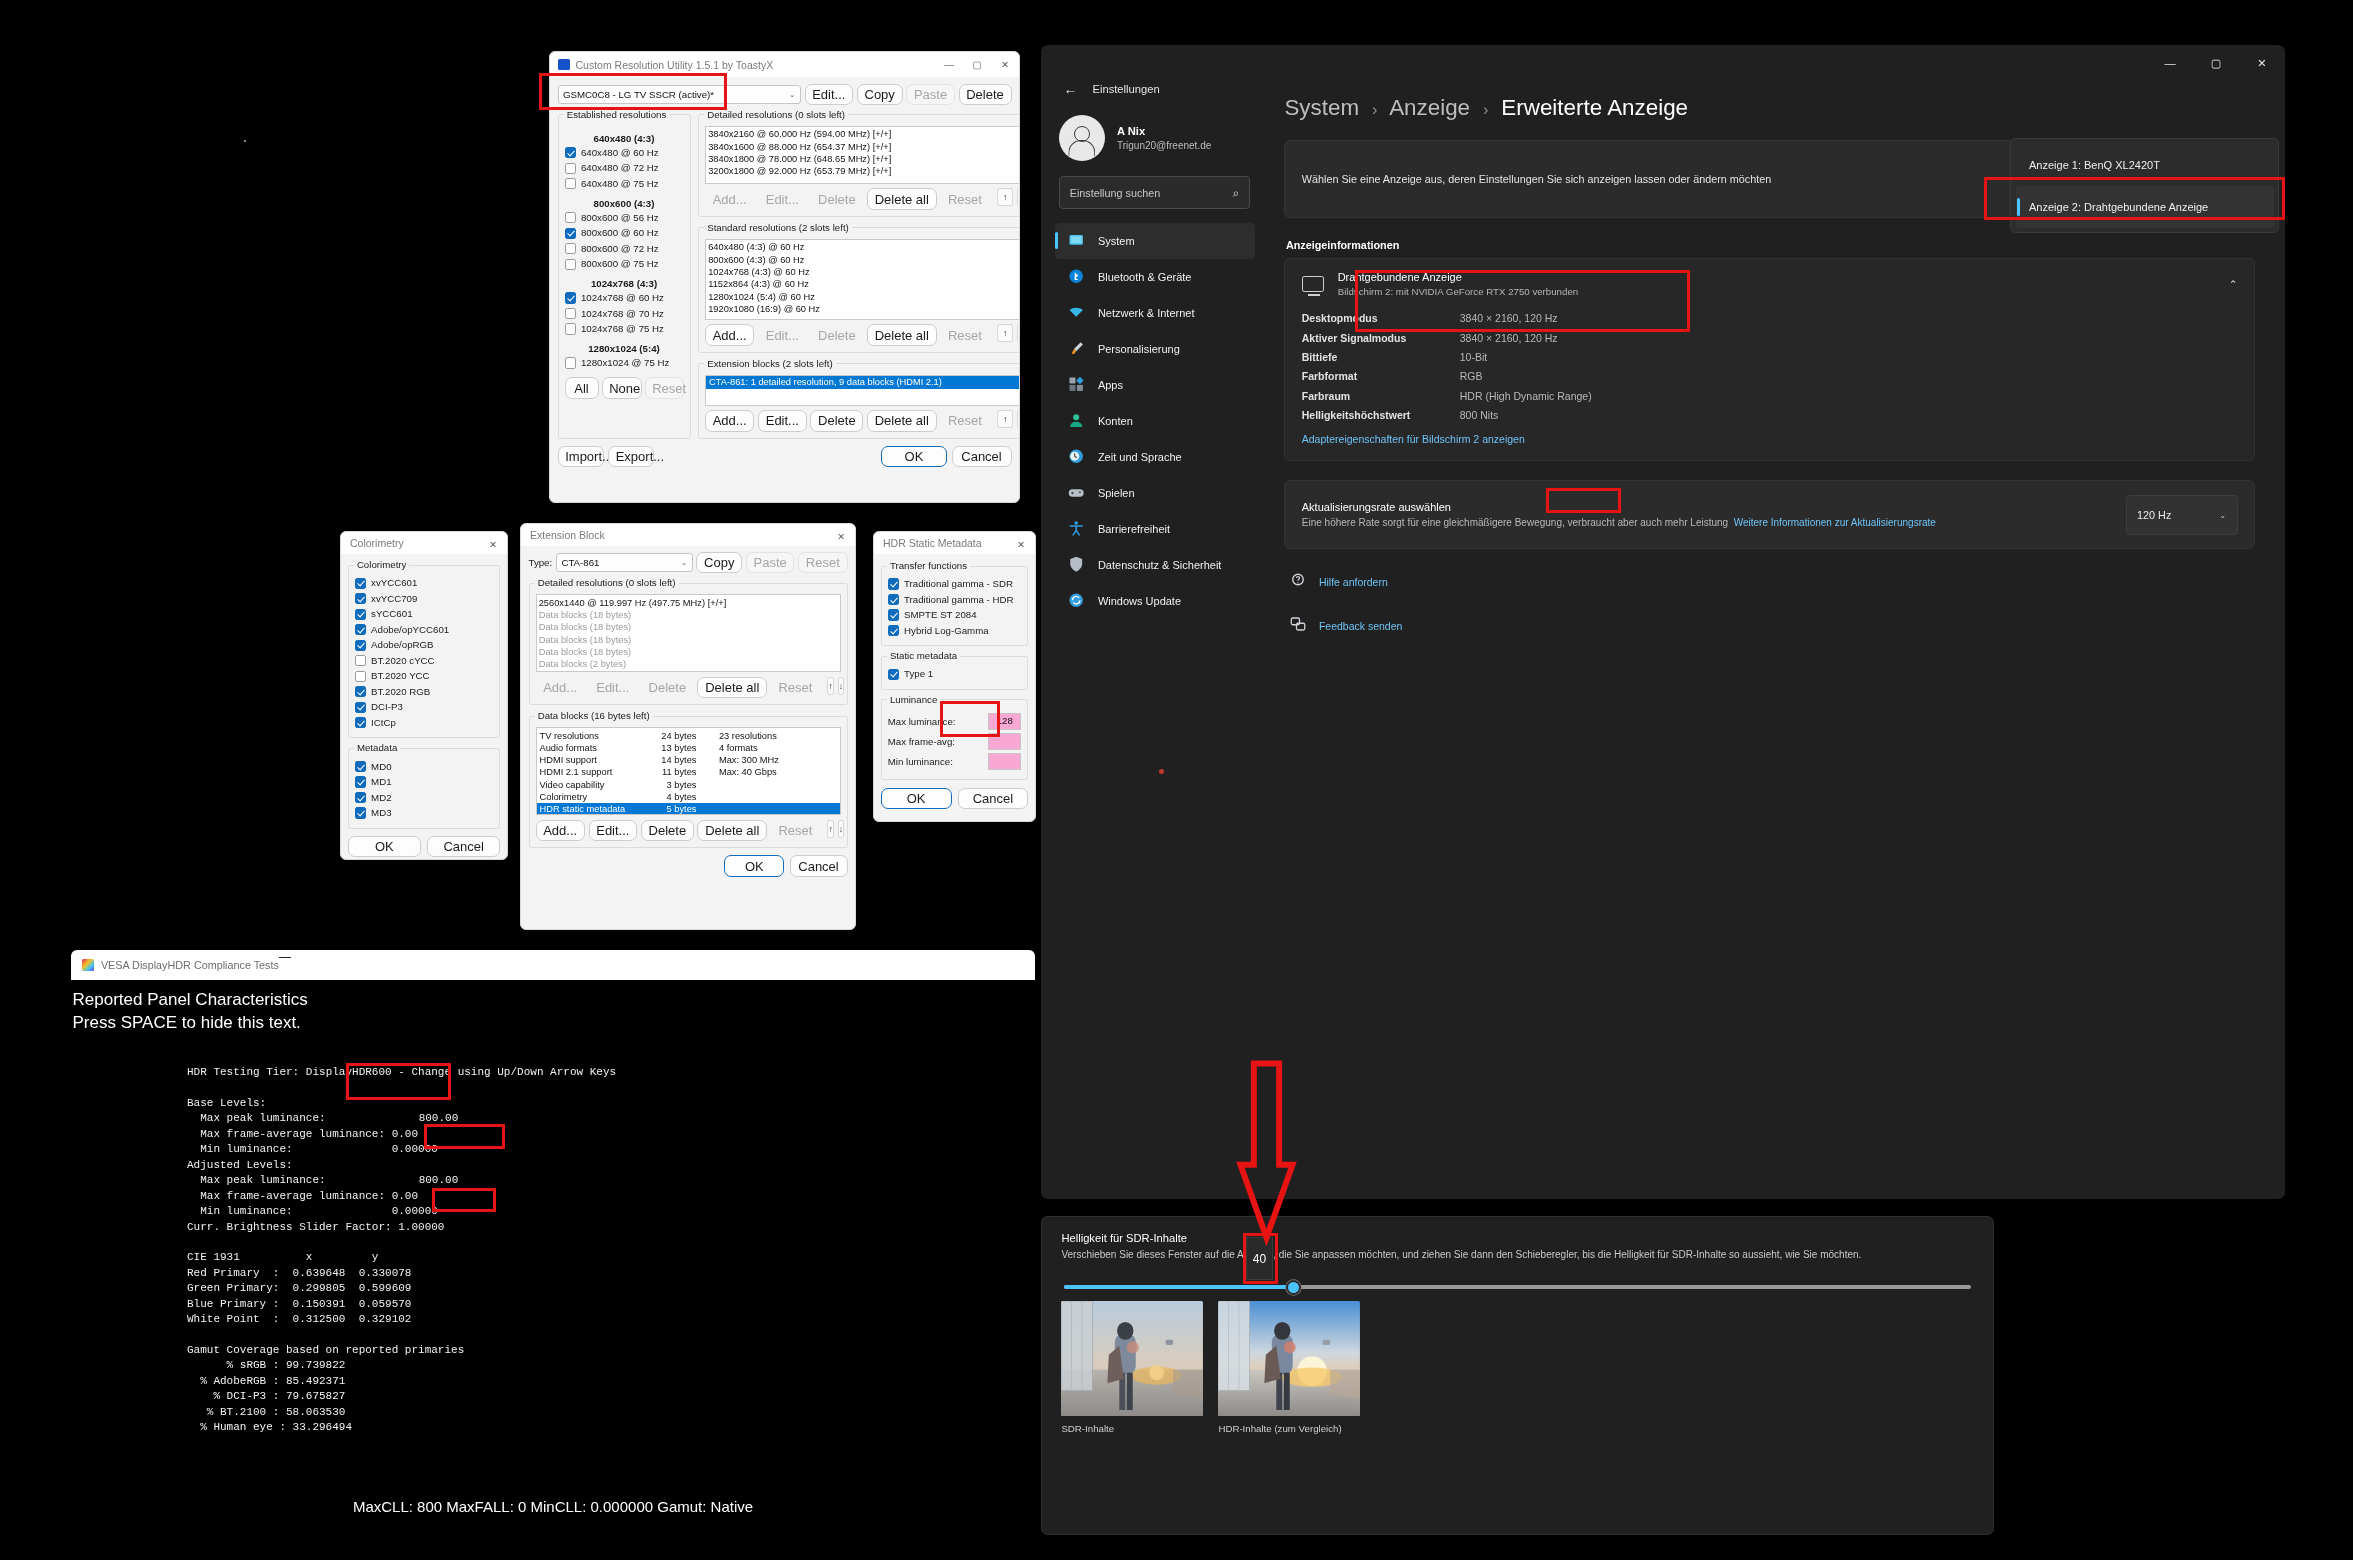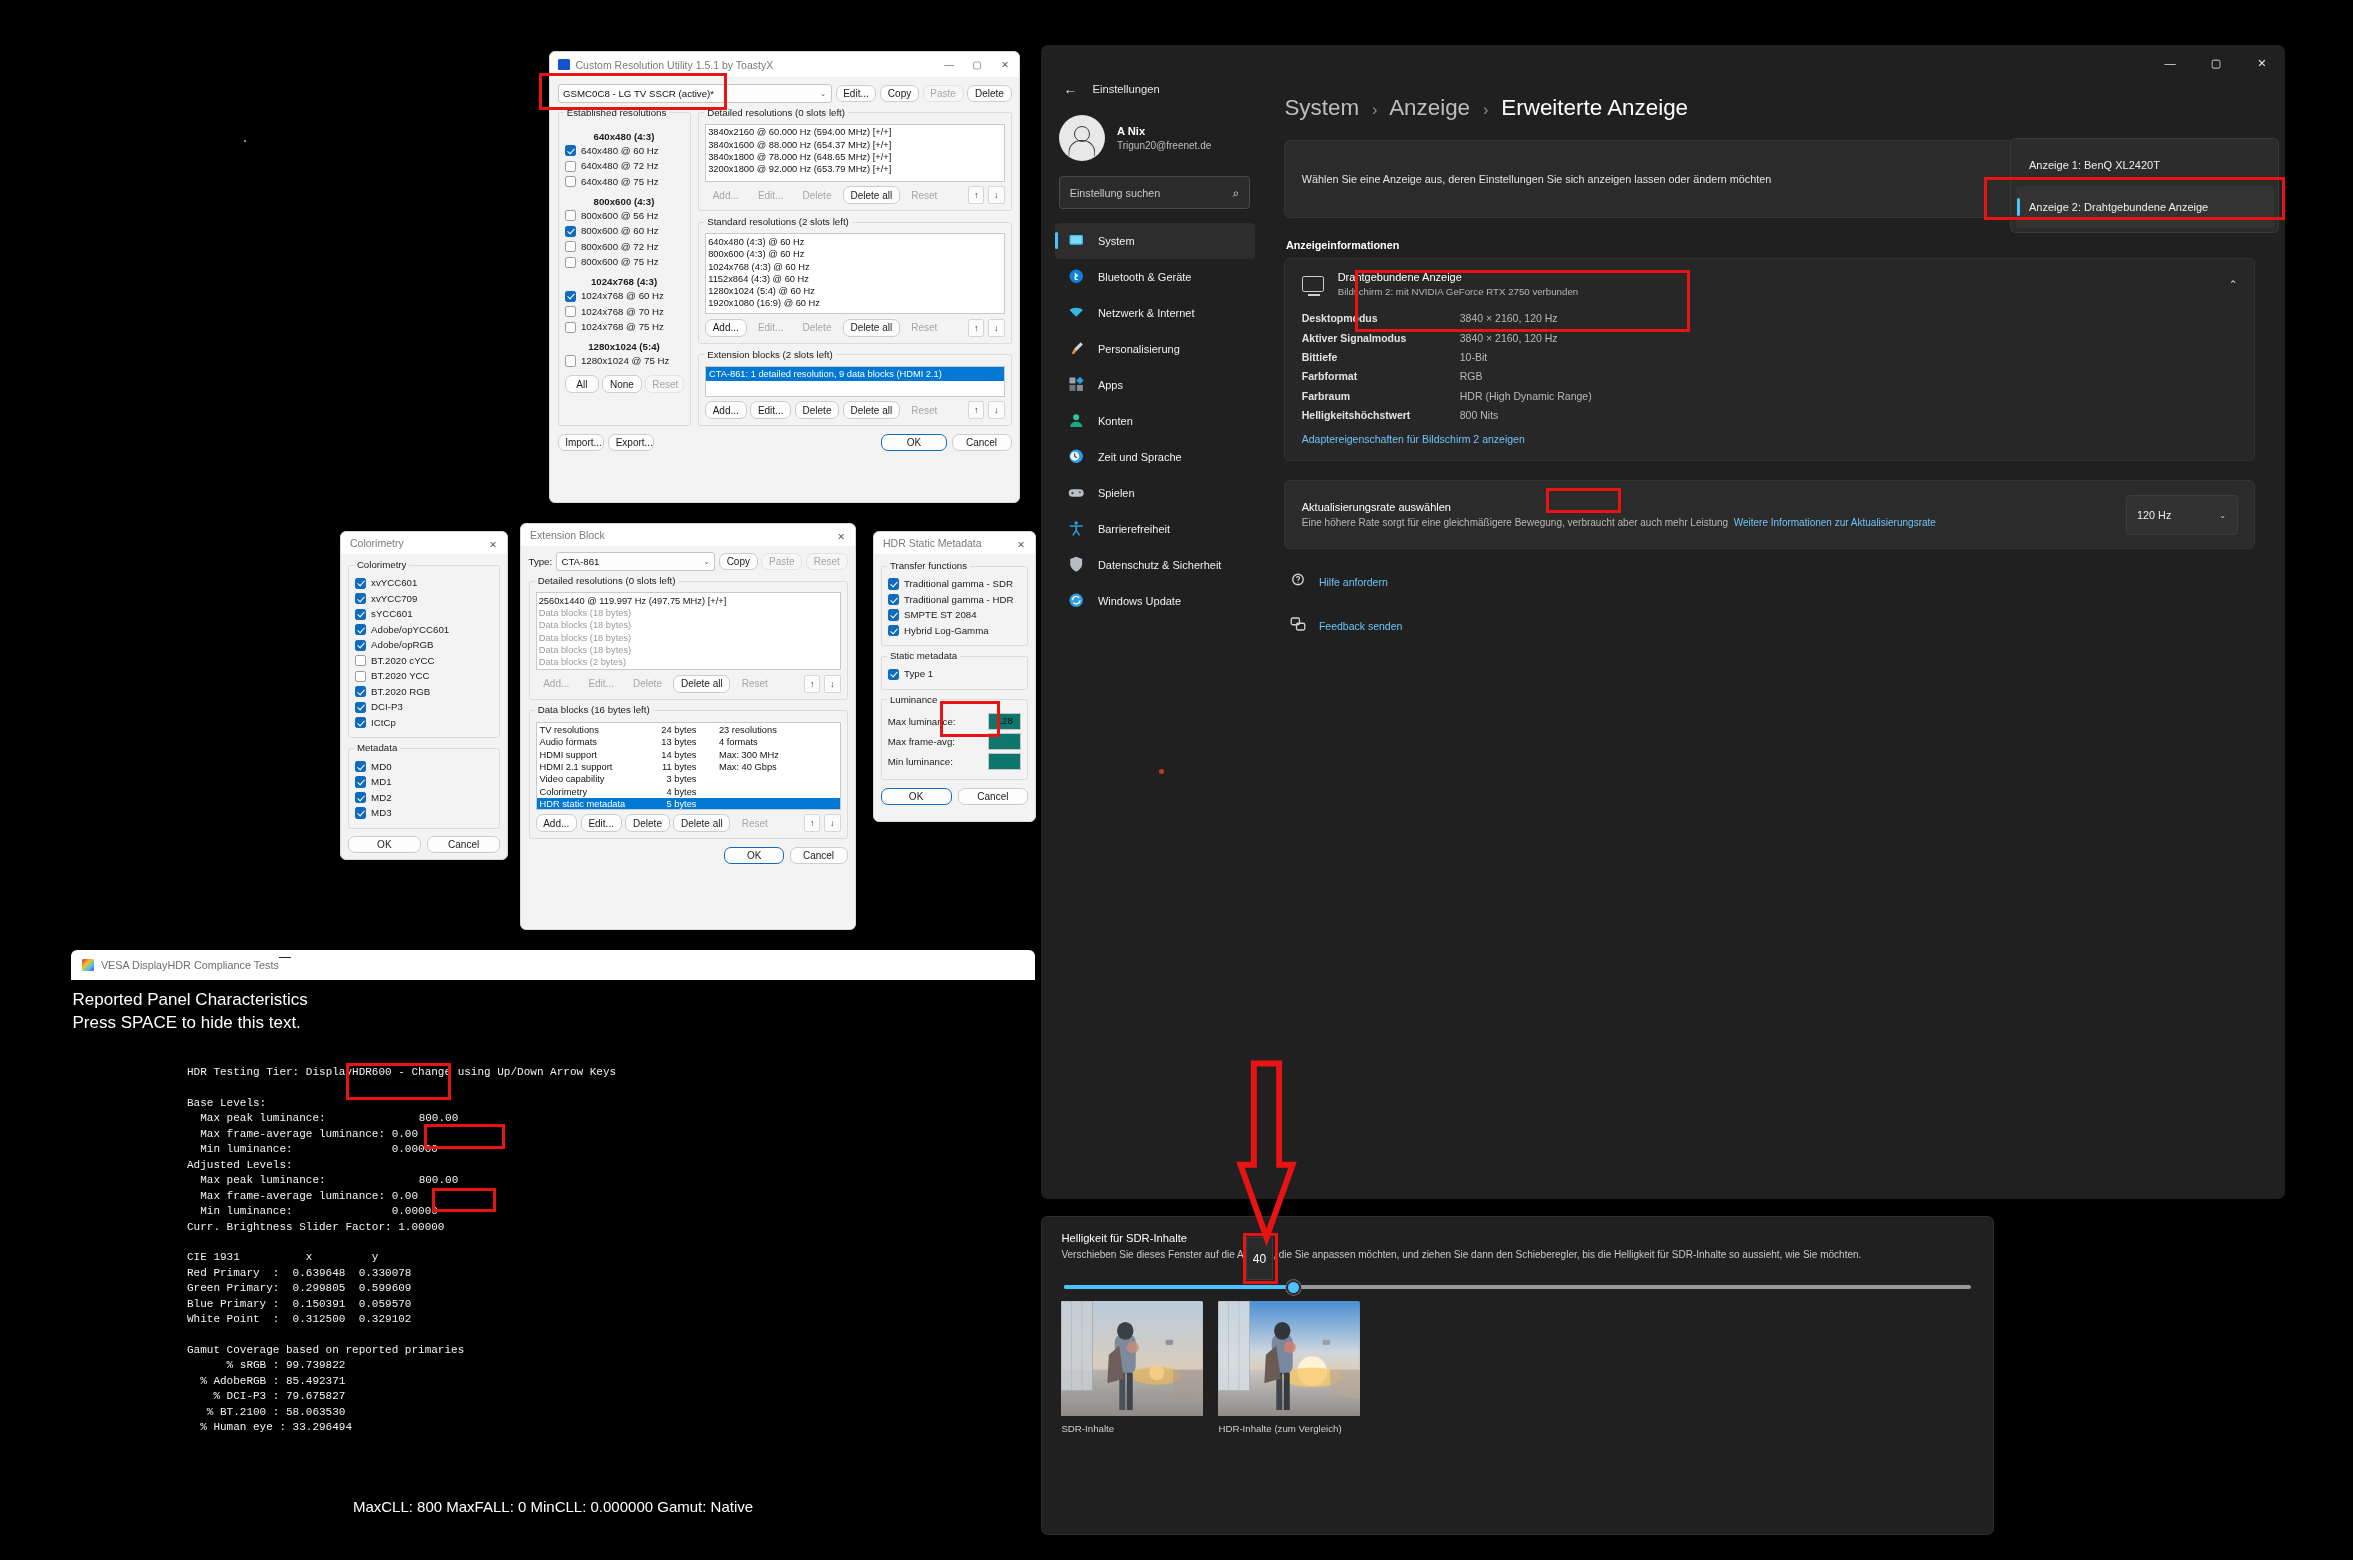--- a/index.html
+++ b/index.html
@@ -22,21 +22,21 @@
   .grp { border:0.7px solid #dcdcdc; border-radius:2.2px; position:relative;
          padding:10.5px 6px 6px 6px; margin-top:7.5px; }
   .grp > .lg { position:absolute; top:-6.7px; left:5.2px; background:#f3f3f3;
                padding:0 3px; font-size:9.7px; color:#1b1b1b; white-space:nowrap; }
   .lbl { font-size:9.7px; color:#1b1b1b; }
   .lst { background:#fff; border:0.7px solid #c9c9c9; font-size:9.3px;
          color:#111; padding:1.5px 2.2px; overflow:hidden; }
   .lst div { line-height:12.3px; white-space:nowrap; }
   .lst .dim { color:#9b9b9b; }
   .lst .sel { background:#0078d4; color:#fff; }
-  .btn { font-size:10px; border:0.7px solid #cdcdcd; background:#fdfdfd;
+  .btn { font-size:13px; border:0.7px solid #cdcdcd; background:#fdfdfd;
          border-radius:7px; padding:2.2px 6.7px; color:#1b1b1b; white-space:nowrap; }
   .btn.dis { color:#a6a6a6; border-color:#e3e3e3; background:#f6f6f6; }
   .btn.def { border:0.7px solid #0f6cbd; }
   .btn.flat { border:0.7px solid transparent; background:transparent; color:#a6a6a6; }
   .btn.flatOn { border:0.7px solid #cdcdcd; background:#fdfdfd; color:#1b1b1b; }
   .row { display:flex; gap:3.7px; margin-top:4.5px; }
   .cb { display:flex; align-items:center; gap:5.2px; font-size:9.7px; color:#1b1b1b;
         line-height:14px; margin:1.5px 0; }
   .box { width:11.2px; height:11.2px; border:1px solid #9a9a9a; border-radius:2.2px;
          background:#fff; flex:none; }
@@ -44,21 +44,21 @@
   .box.on:after { content:""; position:absolute; left:3px; top:0.7px; width:3px; height:6px;
          border:solid #fff; border-width:0 1.2px 1.2px 0; transform:rotate(42deg); }
   .sechdr { text-align:center; font-weight:bold; font-size:9.7px; color:#1b1b1b; margin:6.7px 0 2.2px; }
   .combo { border:0.7px solid #c6c6c6; background:#fdfdfd; border-radius:3px; height:19.4px;
            display:flex; align-items:center; padding:0 4.5px; font-size:9.7px; color:#111; }
   .combo .cv { flex:1; white-space:nowrap; overflow:hidden; }
   .combo .ch { color:#555; font-size:7.5px; }
   .arrbtn { width:16.4px; height:18px; border:0.7px solid #d6d6d6; border-radius:2.2px;
             background:#fbfbfb; display:flex; align-items:center; justify-content:center;
             font-size:9px; color:#333; }
-  .tin { border:0.7px solid #c6c6c6; background:#0f766e; height:16.4px; font-size:9.7px;
+  .tin { border:0.7px solid #c6c6c6; background:#f9a8d4; height:16.4px; font-size:9.7px;
          color:#111; padding:0.7px 3.7px; }
 
   
   .redbox { position:absolute; border:3.7px solid #e81313; pointer-events:none; z-index:60; }
   .redbox.thin { border-width:3px; }
 
   
   .vesa { position:absolute; left:71px; top:950px; width:964px; height:575px;
           background:#000; border-radius:6px; overflow:hidden;
           box-shadow:0 3px 13.5px rgba(0,0,0,.6); }

